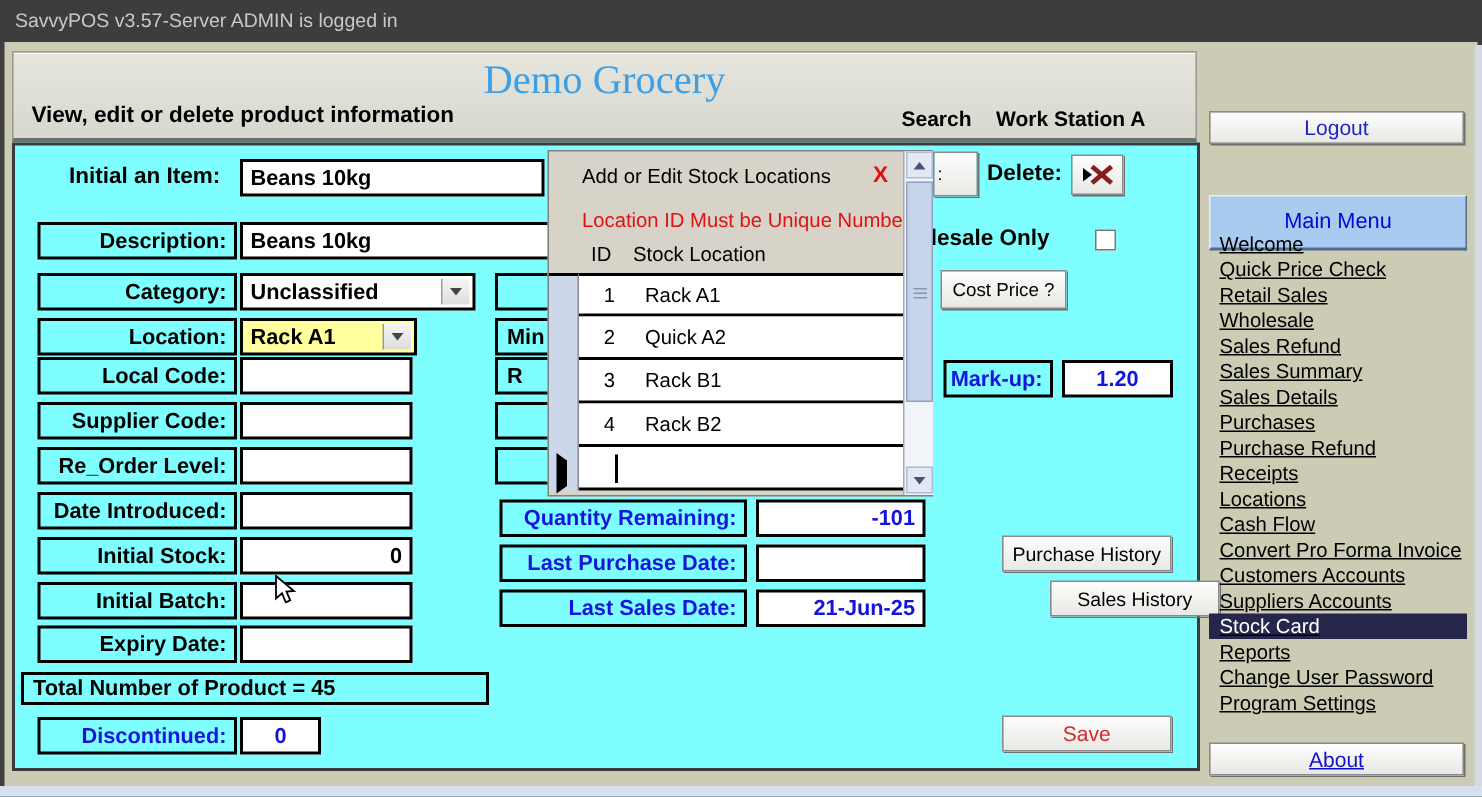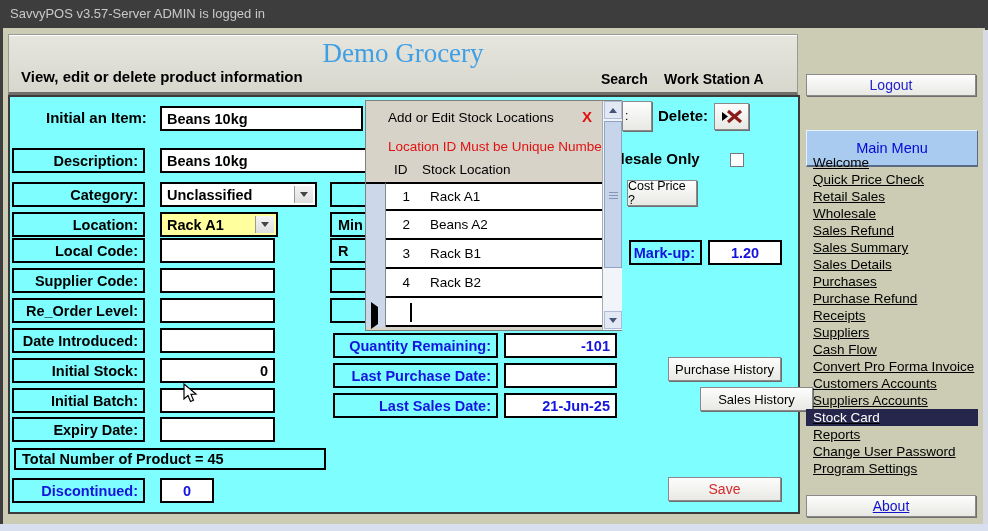--- a/index.html
+++ b/index.html
@@ -31,21 +31,21 @@
   .subtitle { position:absolute; left:12px; top:33px; font-size:15px; font-weight:bold; color:#000; }
   .hdr-search { position:absolute; left:592px; top:36px; font-size:14px; font-weight:bold; color:#000; }
   .hdr-ws { position:absolute; left:655px; top:36px; font-size:14px; font-weight:bold; color:#000; }
 
   .mainpanel { position:absolute; left:8px; top:95px; width:792px; height:419px; background:#7EFEFE; border:2px solid #3b3b3b; }
 
   .lblbox, .inputbox, .sliver {
     position:absolute; height:25px; display:flex; align-items:center;
     font-size:14.5px; font-weight:bold; color:#000; border:2px solid #000;
   }
-  .lblbox { background:#7EFEFE; justify-content:flex-end; padding-right:5px; left:12px; width:133px; }
+  .lblbox { background:#7EFEFE; justify-content:flex-end; padding-right:5px; left:25px; width:133px; }
   .inputbox { background:#fff; padding:0 5px; left:160px; width:115px; }
   .sliver { background:#7EFEFE; left:330px; width:176px; padding-left:6px; }
   .freelabel { position:absolute; font-size:15px; font-weight:bold; color:#000; }
   .blue { color:#1414DC; }
   .right { justify-content:flex-end; }
   .center { justify-content:center; }
 
   .combo-btn {
     position:absolute; right:2px; top:2px; bottom:2px; width:19px;
     background:linear-gradient(#F4F4F4,#DEDEDE); border-left:1px solid #999;
@@ -186,21 +186,21 @@
     <svg class="delete-icon" width="22" height="15" viewBox="0 0 22 15">
       <polygon points="1,3 7,7.5 1,12" fill="#000"></polygon>
       <line x1="7" y1="2" x2="20" y2="13" stroke="#8B1C1C" stroke-width="3.2"></line>
       <line x1="20" y1="2" x2="7" y2="13" stroke="#8B1C1C" stroke-width="3.2"></line>
     </svg>
   </div>
 
   <div class="freelabel" style="left:588px; top:150px;">Wholesale Only</div>
   <div class="checkbox"></div>
 
-  <div class="btn" style="left:627px; top:180px; width:70px; height:26px; font-size:12.5px;">Cost Price ?</div>
+  <div class="btn" style="left:627px; top:180px; width:84px; height:26px; font-size:12.5px;">Cost Price ?</div>
 
   <div class="lblbox blue" style="left:629px; width:73px; top:240px;">Mark-up:</div>
   <div class="inputbox blue center" style="left:708px; width:74px; top:240px;">1.20</div>
 
   <div class="btn" style="left:668px; top:357px; width:113px; height:24px;">Purchase History</div>
   <div class="btn" style="left:700px; top:387px; width:113px; height:24px;">Sales History</div>
   <div class="btn" style="left:668px; top:477px; width:113px; height:24px; color:#D42A2A; font-size:14px;">Save</div>
 
   <div class="btn" style="left:806px; top:74px; width:170px; height:22px; color:#2222CC; font-size:14px;">Logout</div>
   <div class="mainmenu">Main Menu</div>
@@ -208,21 +208,21 @@
     <div class="menu-item">Welcome</div>
     <div class="menu-item">Quick Price Check</div>
     <div class="menu-item">Retail Sales</div>
     <div class="menu-item">Wholesale</div>
     <div class="menu-item">Sales Refund</div>
     <div class="menu-item">Sales Summary</div>
     <div class="menu-item">Sales Details</div>
     <div class="menu-item">Purchases</div>
     <div class="menu-item">Purchase Refund</div>
     <div class="menu-item">Receipts</div>
-    <div class="menu-item">Suppliers</div>
+    <div class="menu-item">Locations</div>
     <div class="menu-item">Cash Flow</div>
     <div class="menu-item">Convert Pro Forma Invoice</div>
     <div class="menu-item">Customers Accounts</div>
     <div class="menu-item">Suppliers Accounts</div>
     <div class="menu-item selected">Stock Card</div>
     <div class="menu-item">Reports</div>
     <div class="menu-item">Change User Password</div>
     <div class="menu-item">Program Settings</div>
   </div>
   <div class="btn" style="left:806px; top:495px; width:170px; height:22px; color:#1111CC; font-size:14px; text-decoration:underline;">About</div>
@@ -234,21 +234,21 @@
     <div class="popup-colhead" style="left:28px;">ID</div>
     <div class="popup-colhead" style="left:56px;">Stock Location</div>
 
     <div class="grid-gutter"></div>
     <div class="grid-row first" style="top:81px;">
       <span class="cell-id">1</span>
       <span class="cell-loc">Rack A1</span>
     </div>
     <div class="grid-row" style="top:110px;">
       <span class="cell-id">2</span>
-      <span class="cell-loc">Beans A2</span>
+      <span class="cell-loc">Quick A2</span>
     </div>
     <div class="grid-row" style="top:139px;">
       <span class="cell-id">3</span>
       <span class="cell-loc">Rack B1</span>
     </div>
     <div class="grid-row" style="top:168px;">
       <span class="cell-id">4</span>
       <span class="cell-loc">Rack B2</span>
     </div>
     <div class="grid-row" style="top:197px;"></div>

